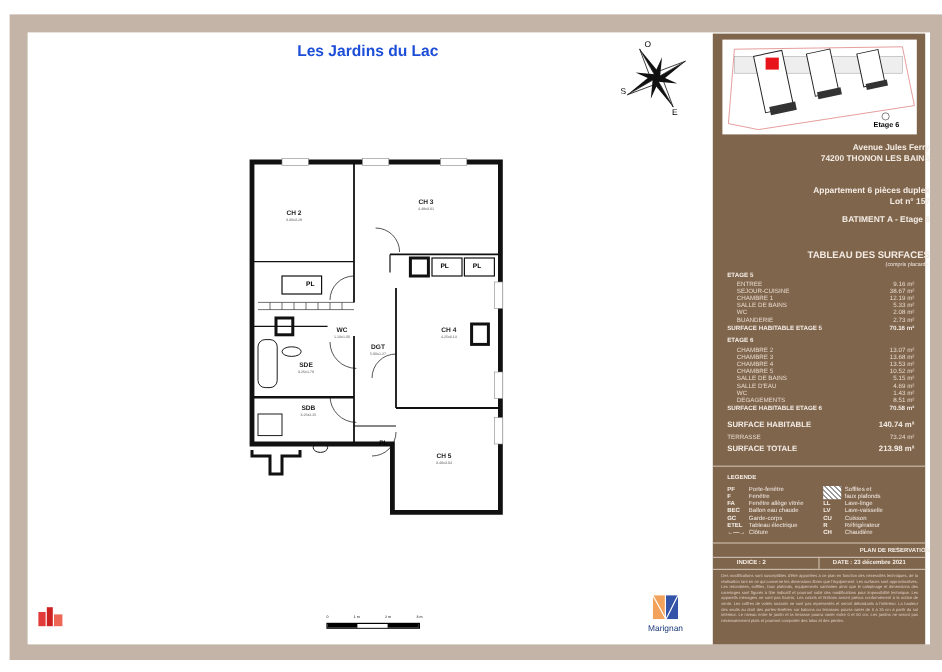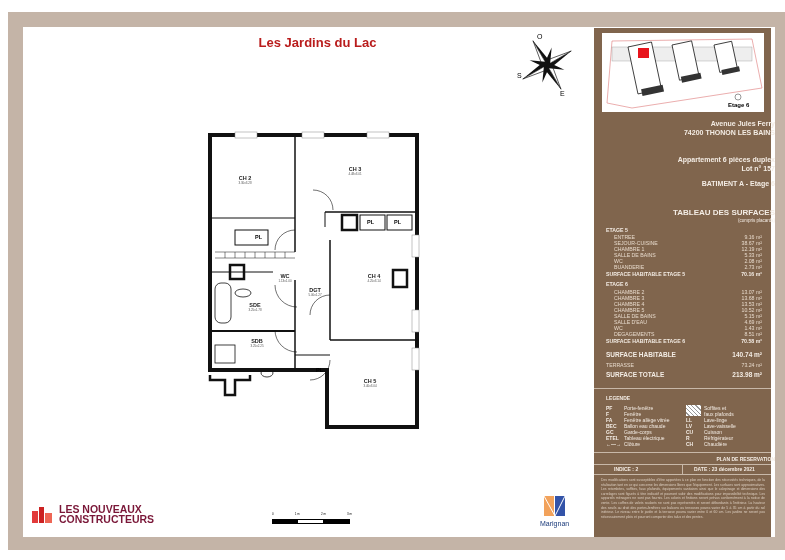--- a/index.html
+++ b/index.html
@@ -2,21 +2,21 @@
 <html><head>
 <meta charset="utf-8">
 <style>
   html,body{margin:0;padding:0;}
   body{width:785px;height:560px;background:#fff;position:relative;overflow:hidden;font-family:"Liberation Sans",sans-serif;}
   .frame{position:absolute;left:8px;top:12px;width:777px;height:538px;background:#c4b4a7;}
   .inner{position:absolute;left:23px;top:27px;width:567px;height:510px;background:#fff;}
   .panel-outer{position:absolute;left:590px;top:27px;width:185px;height:510px;background:#fff;}
   .side{position:absolute;left:594px;top:28px;width:177px;height:509px;background:#80654d;color:#f3ece4;}
   .sitebox{position:absolute;left:602px;top:33px;width:162px;height:79px;background:#fff;}
-  .title-main{position:absolute;left:11px;width:567px;top:8px;text-align:center;font-weight:bold;font-size:13px;color:#b91c1c;}
+  .title-main{position:absolute;left:0;width:567px;top:8px;text-align:center;font-weight:bold;font-size:13px;color:#1d4ed8;}
   .title-sub{position:absolute;left:0;width:567px;top:24px;text-align:center;font-weight:bold;font-size:9px;color:#222;}
   .c{text-align:right;position:absolute;left:4px;width:177px;font-weight:bold;}
   .row{position:absolute;left:12px;width:156px;font-size:5.2px;display:flex;justify-content:space-between;}
   .row.sub{left:20px;width:148px;color:#e6d9cb;}
   .row.tot{font-weight:bold;}
   .row.big{font-weight:bold;font-size:6.5px;}
   .hline{position:absolute;left:0;width:177px;height:1px;background:#c8b8a8;}
   .legend{position:absolute;font-size:5px;}
   .legend .k{font-weight:bold;display:inline-block;width:18px;}
   .disclaimer{position:absolute;left:7px;top:450px;width:164px;font-size:3.4px;line-height:4.6px;color:#dccfc1;text-align:justify;}
@@ -271,24 +271,20 @@
   </svg>
   <div style="position:absolute;left:126px;top:69px;font-size:6px;font-weight:bold">Etage 6</div>
 </div>
 
 <div class="logo-lnc">
   <svg width="24" height="18" viewBox="0 0 24 18">
     <rect x="2" y="6" width="6" height="12" fill="#e23a3a"></rect>
       <rect x="9" y="2" width="5" height="16" fill="#c22"></rect>
       <rect x="15" y="8" width="7" height="10" fill="#e65"></rect>
   </svg>
-  <div class="txt">
-      <div>LES NOUVEAUX</div>
-      <div>CONSTRUCTEURS</div>
-    </div>
 </div>
 <div class="scale">
   <div style="display:flex;font-size:3px;width:80px;justify-content:space-between">
     <span>0</span>
       <span>1 m</span>
       <span>2 m</span>
       <span>3 m</span>
   </div>
   <div style="display:flex;margin-top:3px;border:0.5px solid #000;width:76px">
     <div style="width:25px;height:3px;background:#000"></div>

